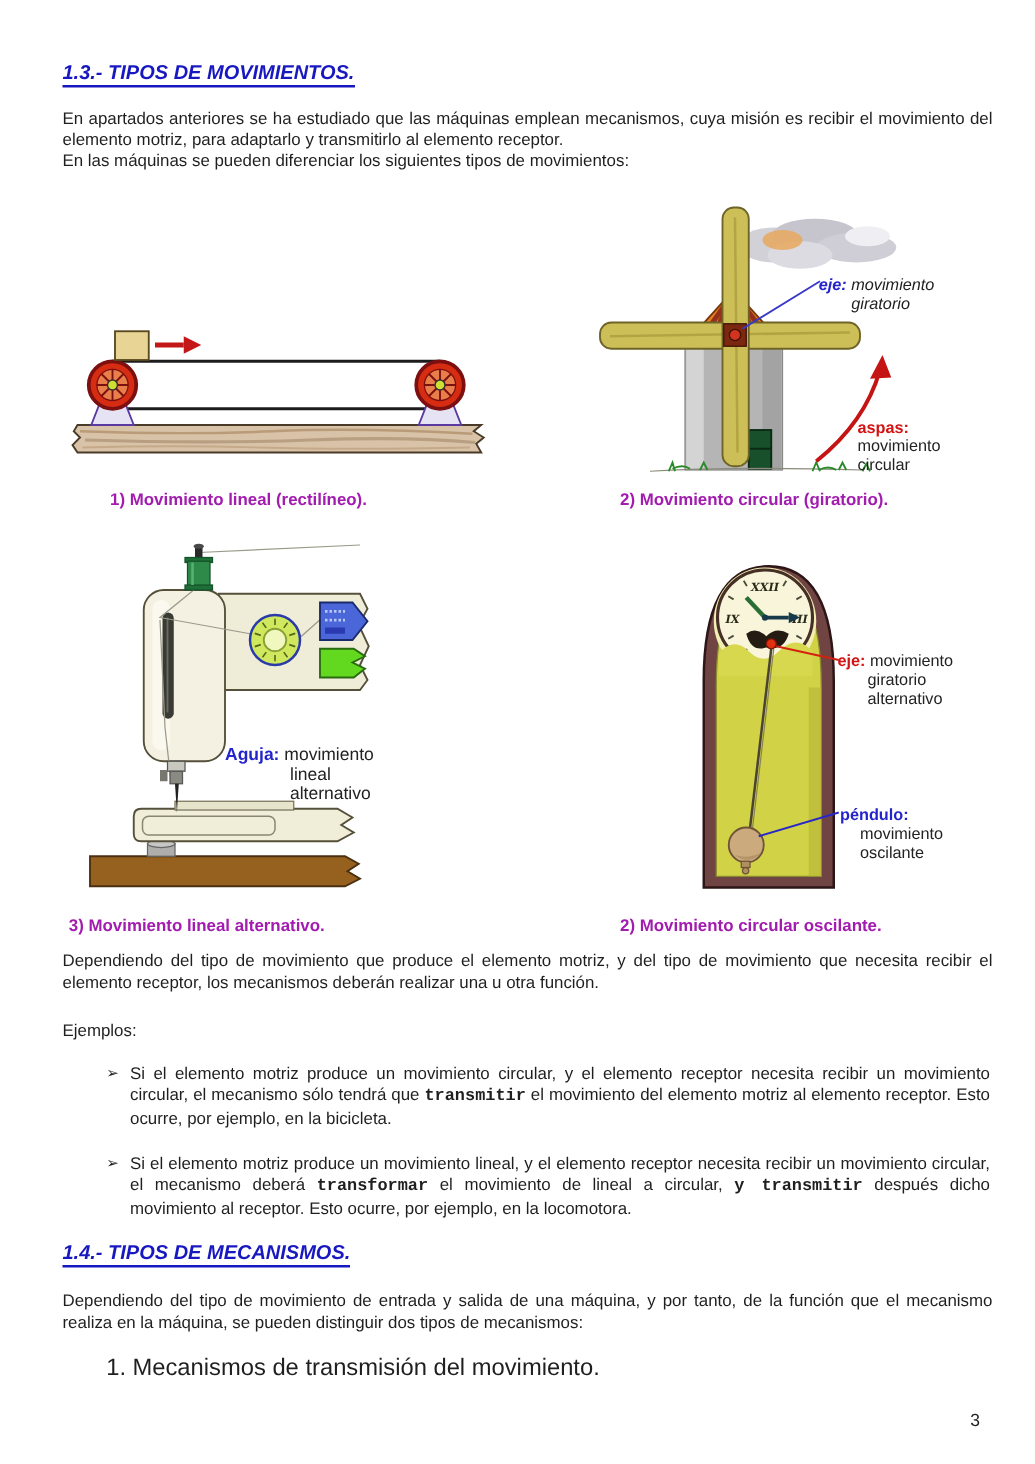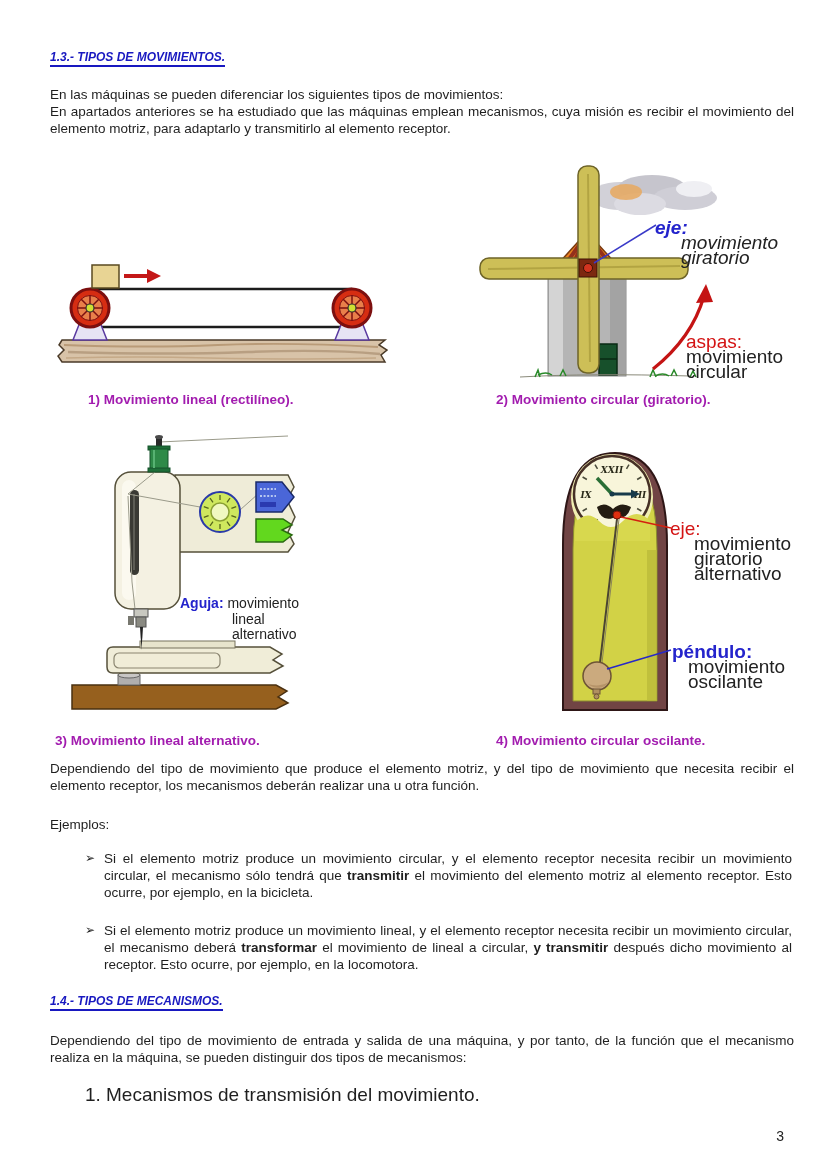--- a/index.html
+++ b/index.html
@@ -4,57 +4,57 @@
 <style>
   * { margin:0; padding:0; box-sizing:border-box; }
   html,body { background:#ffffff; }
   .page {
     position:relative; width:828px; height:1171px; background:#ffffff;
     font-family:"Liberation Sans","DejaVu Sans",sans-serif; color:#1f1f1f;
     overflow:hidden;
   }
   .abs { position:absolute; }
   .heading {
-    font-size:12px; font-weight:bold; font-style:italic; color:#1818c0;
+    font-size:16px; font-weight:bold; font-style:italic; color:#1818c0;
     white-space:nowrap;
   }
   .hu { border-bottom:2px solid #1818c0; padding-bottom:1px; }
   .body-text { font-size:13.5px; line-height:17px; color:#1f1f1f; }
   .just { text-align:justify; }
   .m0 { margin:0; }
   .caption { font-size:13.5px; font-weight:bold; white-space:nowrap; color:#a21caf; }
   .bullet { font-size:13.5px; line-height:17px; }
   .marker { position:absolute; left:0; top:0; font-family:"DejaVu Sans",sans-serif; font-size:12px; }
   .btext { margin-left:19px; text-align:justify; }
   .li { font-size:19px; line-height:17px; }
   .num { display:inline-block; width:21px; }
-  .flabel { font-size:19px; line-height:15px; color:#222; }
+  .flabel { font-size:13px; line-height:15px; color:#222; }
   .flabel-lg { font-size:14px; line-height:15.5px; color:#222;margin-left:22px; }
   .italic { font-style:italic; }
   .term-blue { color:#2424cc; font-weight:bold; }
-  .term-red  { color:#d41414; font-weight:normal;margin-top:32px; }
+  .term-red  { color:#d41414; font-weight:bold;margin-top:32px; }
   .hang16 { padding-left:16px; text-indent:-16px; }
   .hang24 { padding-left:24px; text-indent:-24px; }
   .hang26 { padding-left:26px; text-indent:-26px; }
   .hang52 { padding-left:52px; text-indent:-52px; }
   .pagenum { font-size:14px; color:#222; }
-  b { font-weight:bold; }
+  b { font-weight:bold;font-family:Liberation Mono, monospace; }
 </style>
 </head>
 <body>
 
 <div class="page">
 
   <div class="abs heading" style="left:50px;top:50px">
     <span class="hu">1.3.- TIPOS DE MOVIMIENTOS.</span>
   </div>
 
   <div class="abs" style="left:50px;top:86px;width:744px">
+    <p class="body-text just m0">En apartados anteriores se ha estudiado que las máquinas emplean mecanismos, cuya misión es recibir el movimiento del elemento motriz, para adaptarlo y transmitirlo al elemento receptor.</p>
     <p class="body-text m0">En las máquinas se pueden diferenciar los siguientes tipos de movimientos:</p>
-    <p class="body-text just m0">En apartados anteriores se ha estudiado que las máquinas emplean mecanismos, cuya misión es recibir el movimiento del elemento motriz, para adaptarlo y transmitirlo al elemento receptor.</p>
   </div>
 
   <svg class="abs" style="left:48px;top:252px" width="345" height="118" viewBox="0 0 345 118">
     <g>
       <path d="M14,88 L337,88 L331,93 L339,98 L333,103 L337,110 L14,110 L10,104 L16,98 L11,93 Z" fill="#d8c3a8" stroke="#4a3a28" stroke-width="1.5"></path>
       <path d="M16,93 Q100,96 170,93 T330,95" stroke="#a07a50" stroke-width="2" fill="none" opacity="0.55"></path>
       <path d="M20,100 Q120,103 200,100 T332,102" stroke="#8a6a48" stroke-width="2.5" fill="none" opacity="0.4"></path>
       <path d="M18,106 Q90,104 160,106 T328,106" stroke="#b29068" stroke-width="1.5" fill="none" opacity="0.5"></path>
     </g>
     <g>
@@ -295,21 +295,21 @@
   <div class="abs flabel hang16" style="left:672px;top:644px;width:100px">
     <span class="term-blue">péndulo:</span>
     <span>movimiento oscilante</span>
   </div>
   <div class="abs flabel hang24" style="left:670px;top:521px;width:108px">
     <span class="term-red">eje:</span>
     <span>movimiento giratorio alternativo</span>
   </div>
 
   <div class="abs caption" style="left:55px;top:733px">3) Movimiento lineal alternativo.</div>
-  <div class="abs caption" style="left:496px;top:733px">4) Movimiento circular oscilante.</div>
+  <div class="abs caption" style="left:496px;top:733px">2) Movimiento circular oscilante.</div>
 
   <div class="abs body-text just" style="left:50px;top:760px;width:744px">Dependiendo del tipo de movimiento que produce el elemento motriz, y del tipo de movimiento que necesita recibir el elemento receptor, los mecanismos deberán realizar una u otra función.</div>
 
   <div class="abs body-text" style="left:50px;top:816px">Ejemplos:</div>
 
   <div class="abs bullet" style="left:85px;top:850px;width:707px">
     <span class="marker">➢</span>
     <div class="btext"><span>Si el elemento motriz produce un movimiento circular, y el elemento receptor necesita recibir un movimiento circular, el mecanismo sólo tendrá que </span><b>transmitir</b><span> el movimiento del elemento motriz al elemento receptor. Esto ocurre, por ejemplo, en la bicicleta.</span></div>
   </div>
 

